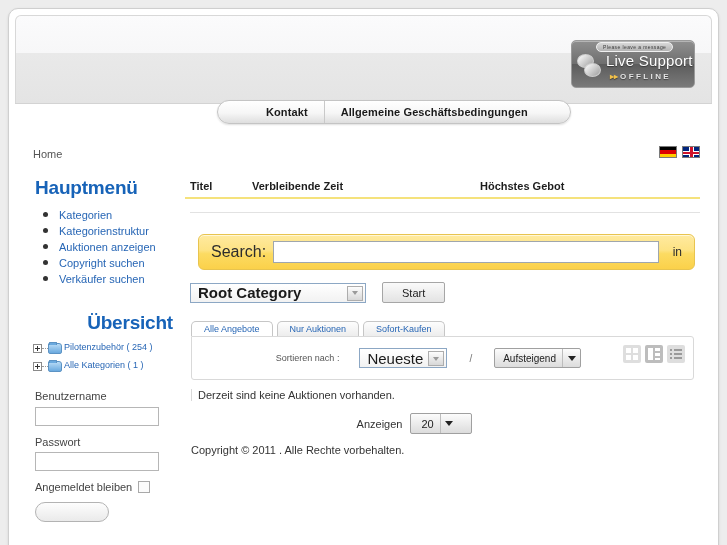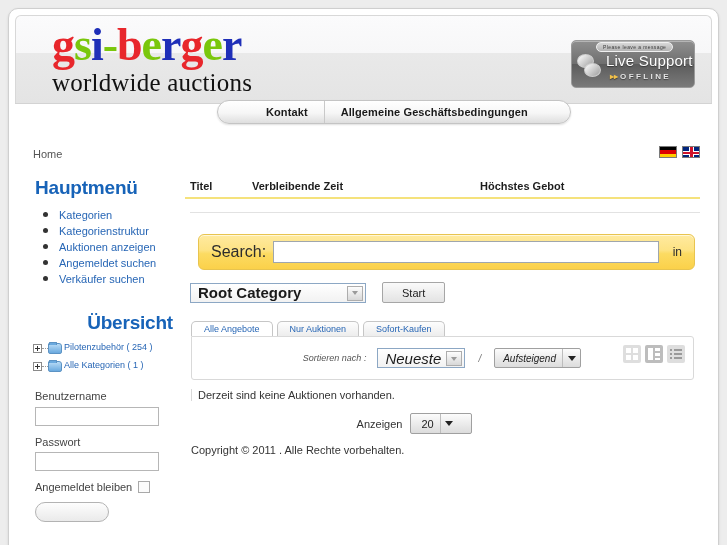--- a/index.html
+++ b/index.html
@@ -337,21 +337,21 @@
   .tabpanel {
     margin: 0 6px 0 6px;
     border: 1px solid #d9d9d9;
     border-radius: 0 3px 3px 3px;
     height: 44px;
     position: relative;
     background: #fff;
   }
   .sortrow {
     position: absolute; right: 112px; top: 11px;
-    display: flex; align-items: center; gap: 11px; font-style: italic;
+    display: flex; align-items: center; gap: 20px;
   }
   .sortrow .lbl { font-size: 9px; color: #555; }
   .sel.sort1 { width: 88px; font-weight: normal; }
   .sortrow .slash { font-size: 10px; color: #777; margin: 0 2px; }
   .selbtn {
     display: inline-flex; align-items: center;
     height: 20px;
     background: linear-gradient(to bottom,#fcfcfc,#dcdcdc);
     border: 1px solid #a0a0a0;
     border-radius: 2px;
@@ -393,26 +393,20 @@
   .selbtn.show { height: 21px; font-size: 11px; padding-left: 10px; min-width: 62px; }
   .copyright { margin: 10px 0 0 6px; font-size: 11px; color: #333; }
 </style>
 </head>
 <body>
 
 <div id="page">
   <div class="shell">
 
     <div class="header-band">
-      <div class="logo">
-        <div class="word">
-          <span style="color:#e8272c">g</span><span style="color:#7ac70c">s</span><span style="color:#1f2fb8">i</span><span style="color:#7ac70c">-</span><span style="color:#e8272c">b</span><span style="color:#7ac70c">e</span><span style="color:#1f2fb8">r</span><span style="color:#e8272c">g</span><span style="color:#7ac70c">e</span><span style="color:#1f2fb8">r</span>
-        </div>
-        <div class="tag">worldwide auctions</div>
-      </div>
 
       <div class="livesupport">
         <div class="ls-bubble">Please leave a message</div>
         <div class="ls-orb">
           <div class="o1"></div>
             <div class="o2"></div>
         </div>
         <div class="ls-title">Live Support</div>
         <div class="ls-status"><span class="arrows">▸▸</span><span>OFFLINE</span></div>
       </div>
@@ -437,21 +431,21 @@
     </div>
 
     <div class="cols">
 
       <div class="sidebar">
         <div class="side-head">Hauptmenü</div>
         <ul class="side-list">
           <li><a href="#">Kategorien</a></li>
           <li><a href="#">Kategorienstruktur</a></li>
           <li><a href="#">Auktionen anzeigen</a></li>
-          <li><a href="#">Angemeldet suchen</a></li>
+          <li><a href="#">Copyright suchen</a></li>
           <li><a href="#">Verkäufer suchen</a></li>
         </ul>
 
         <div class="side-head second">Übersicht</div>
         <div class="tree">
           <div class="tree-node">
             <div class="tree-plus"></div>
             <div class="tree-dash"></div>
             <div class="folder"></div>
             <div class="tree-label">Pilotenzubehör ( 254 )</div>

